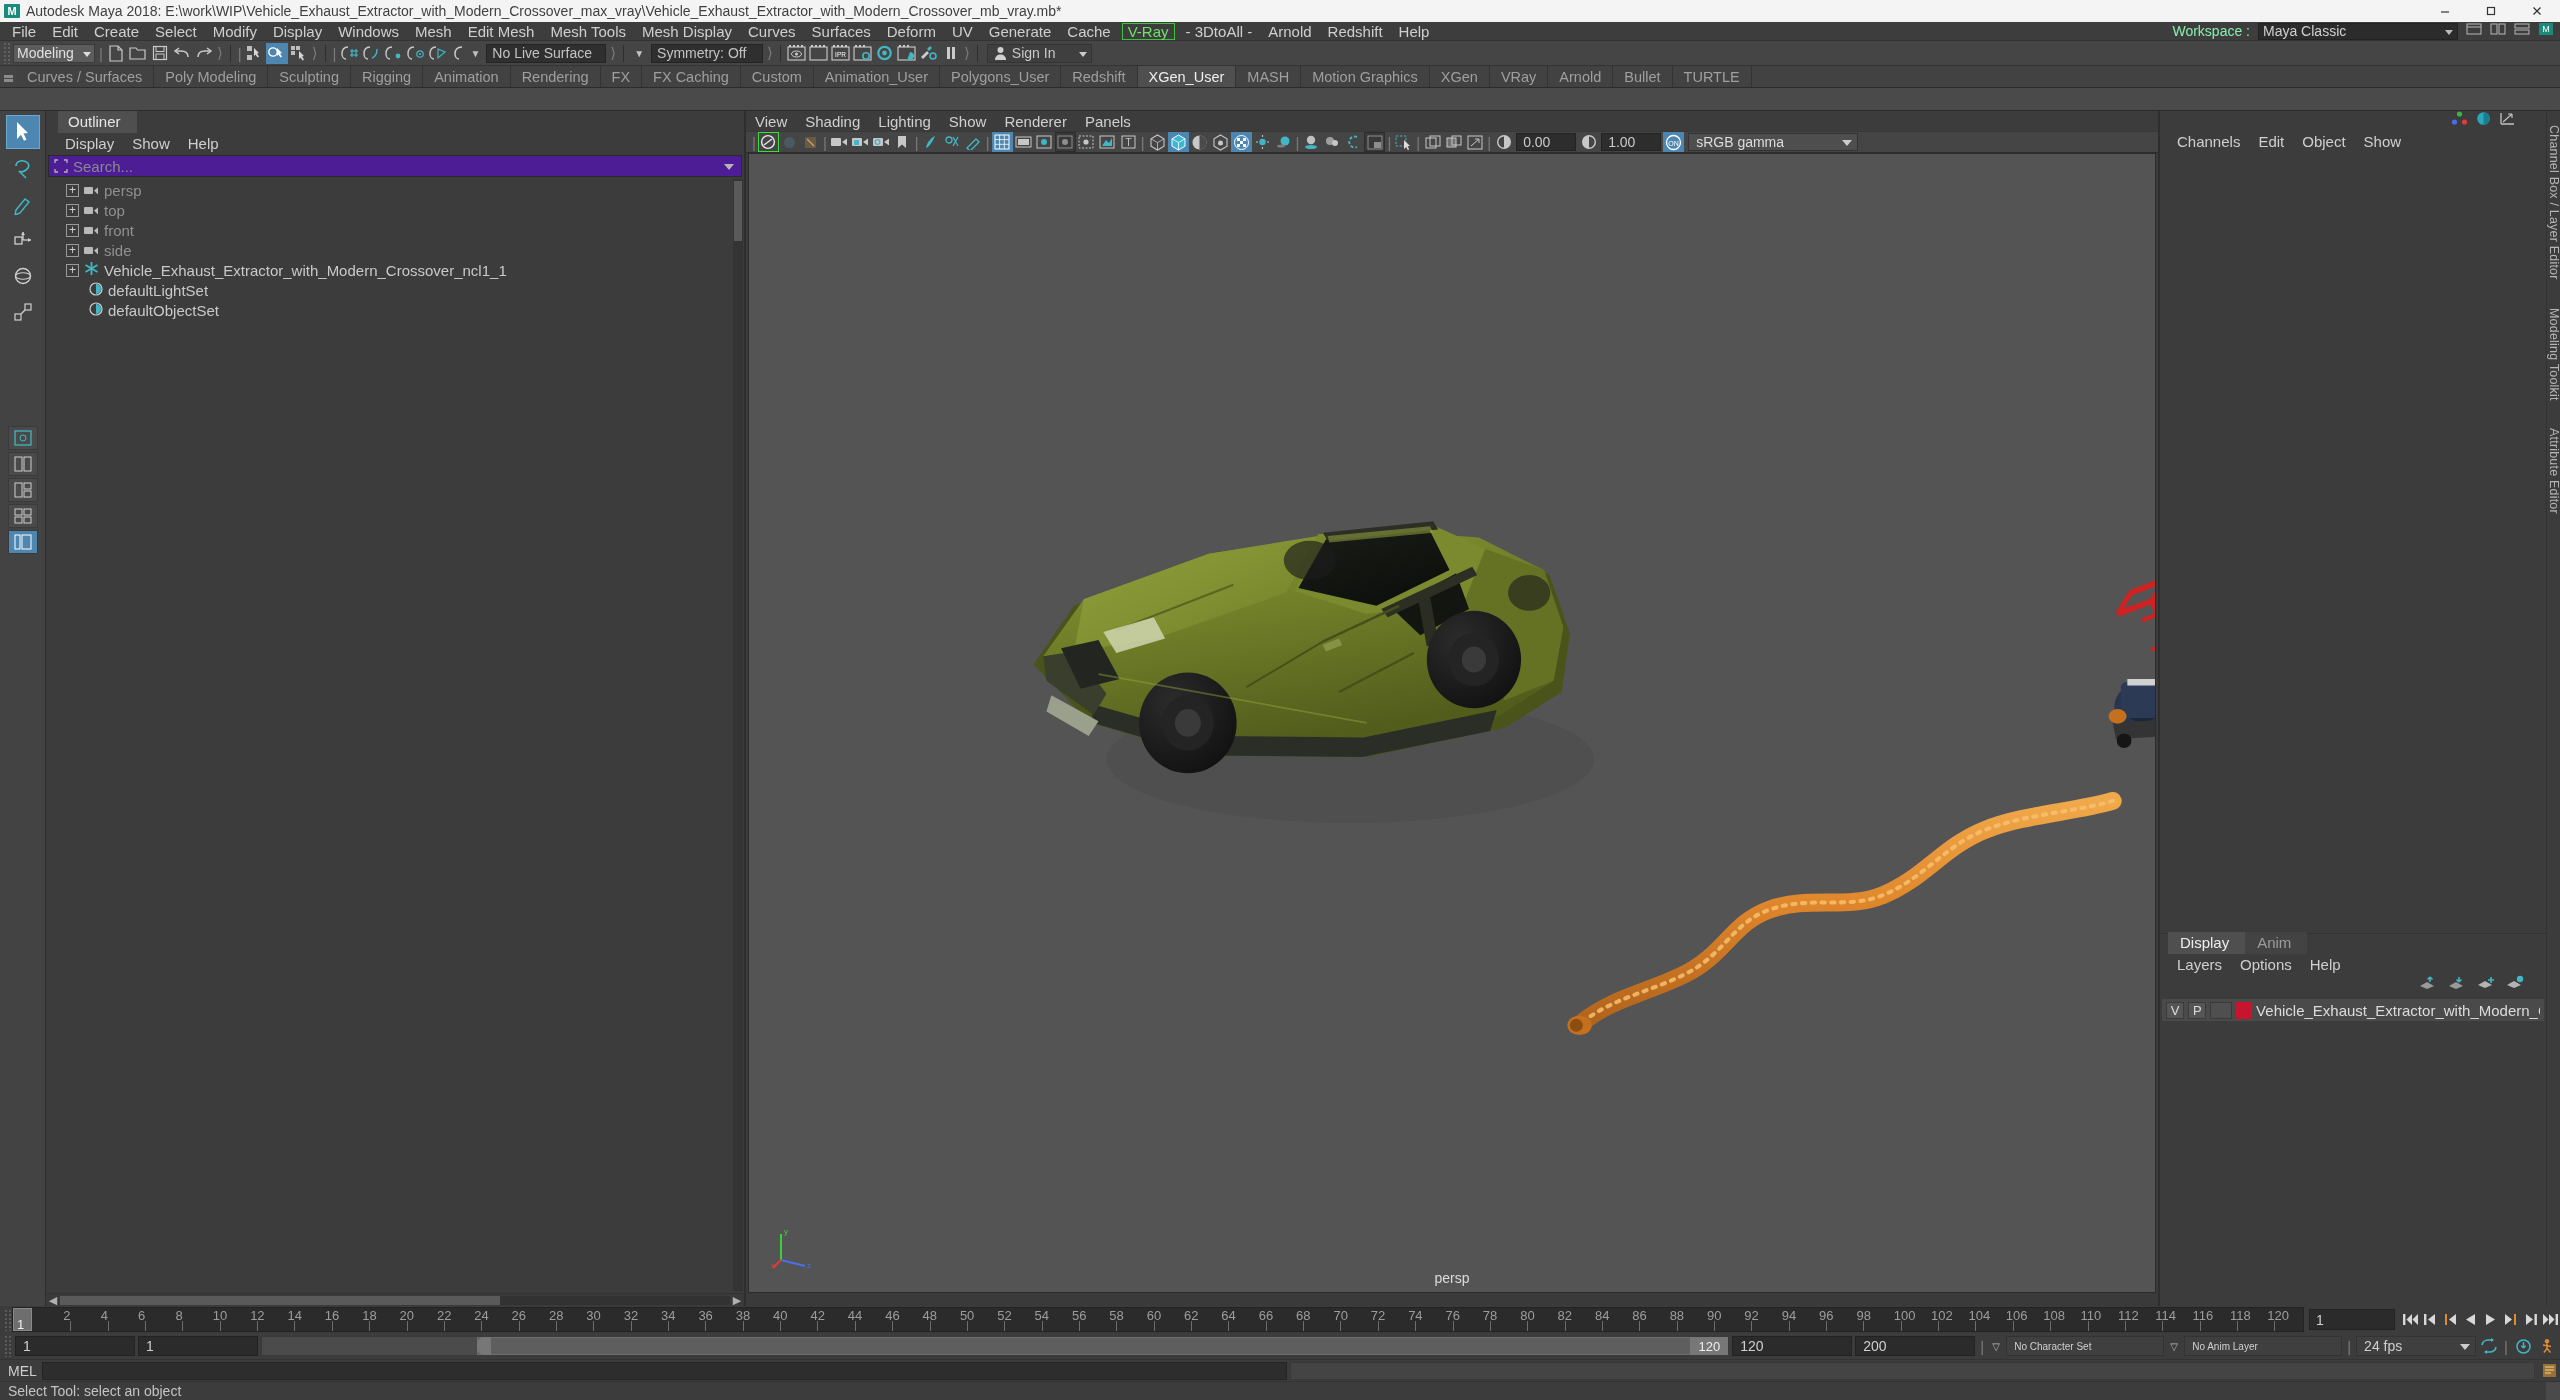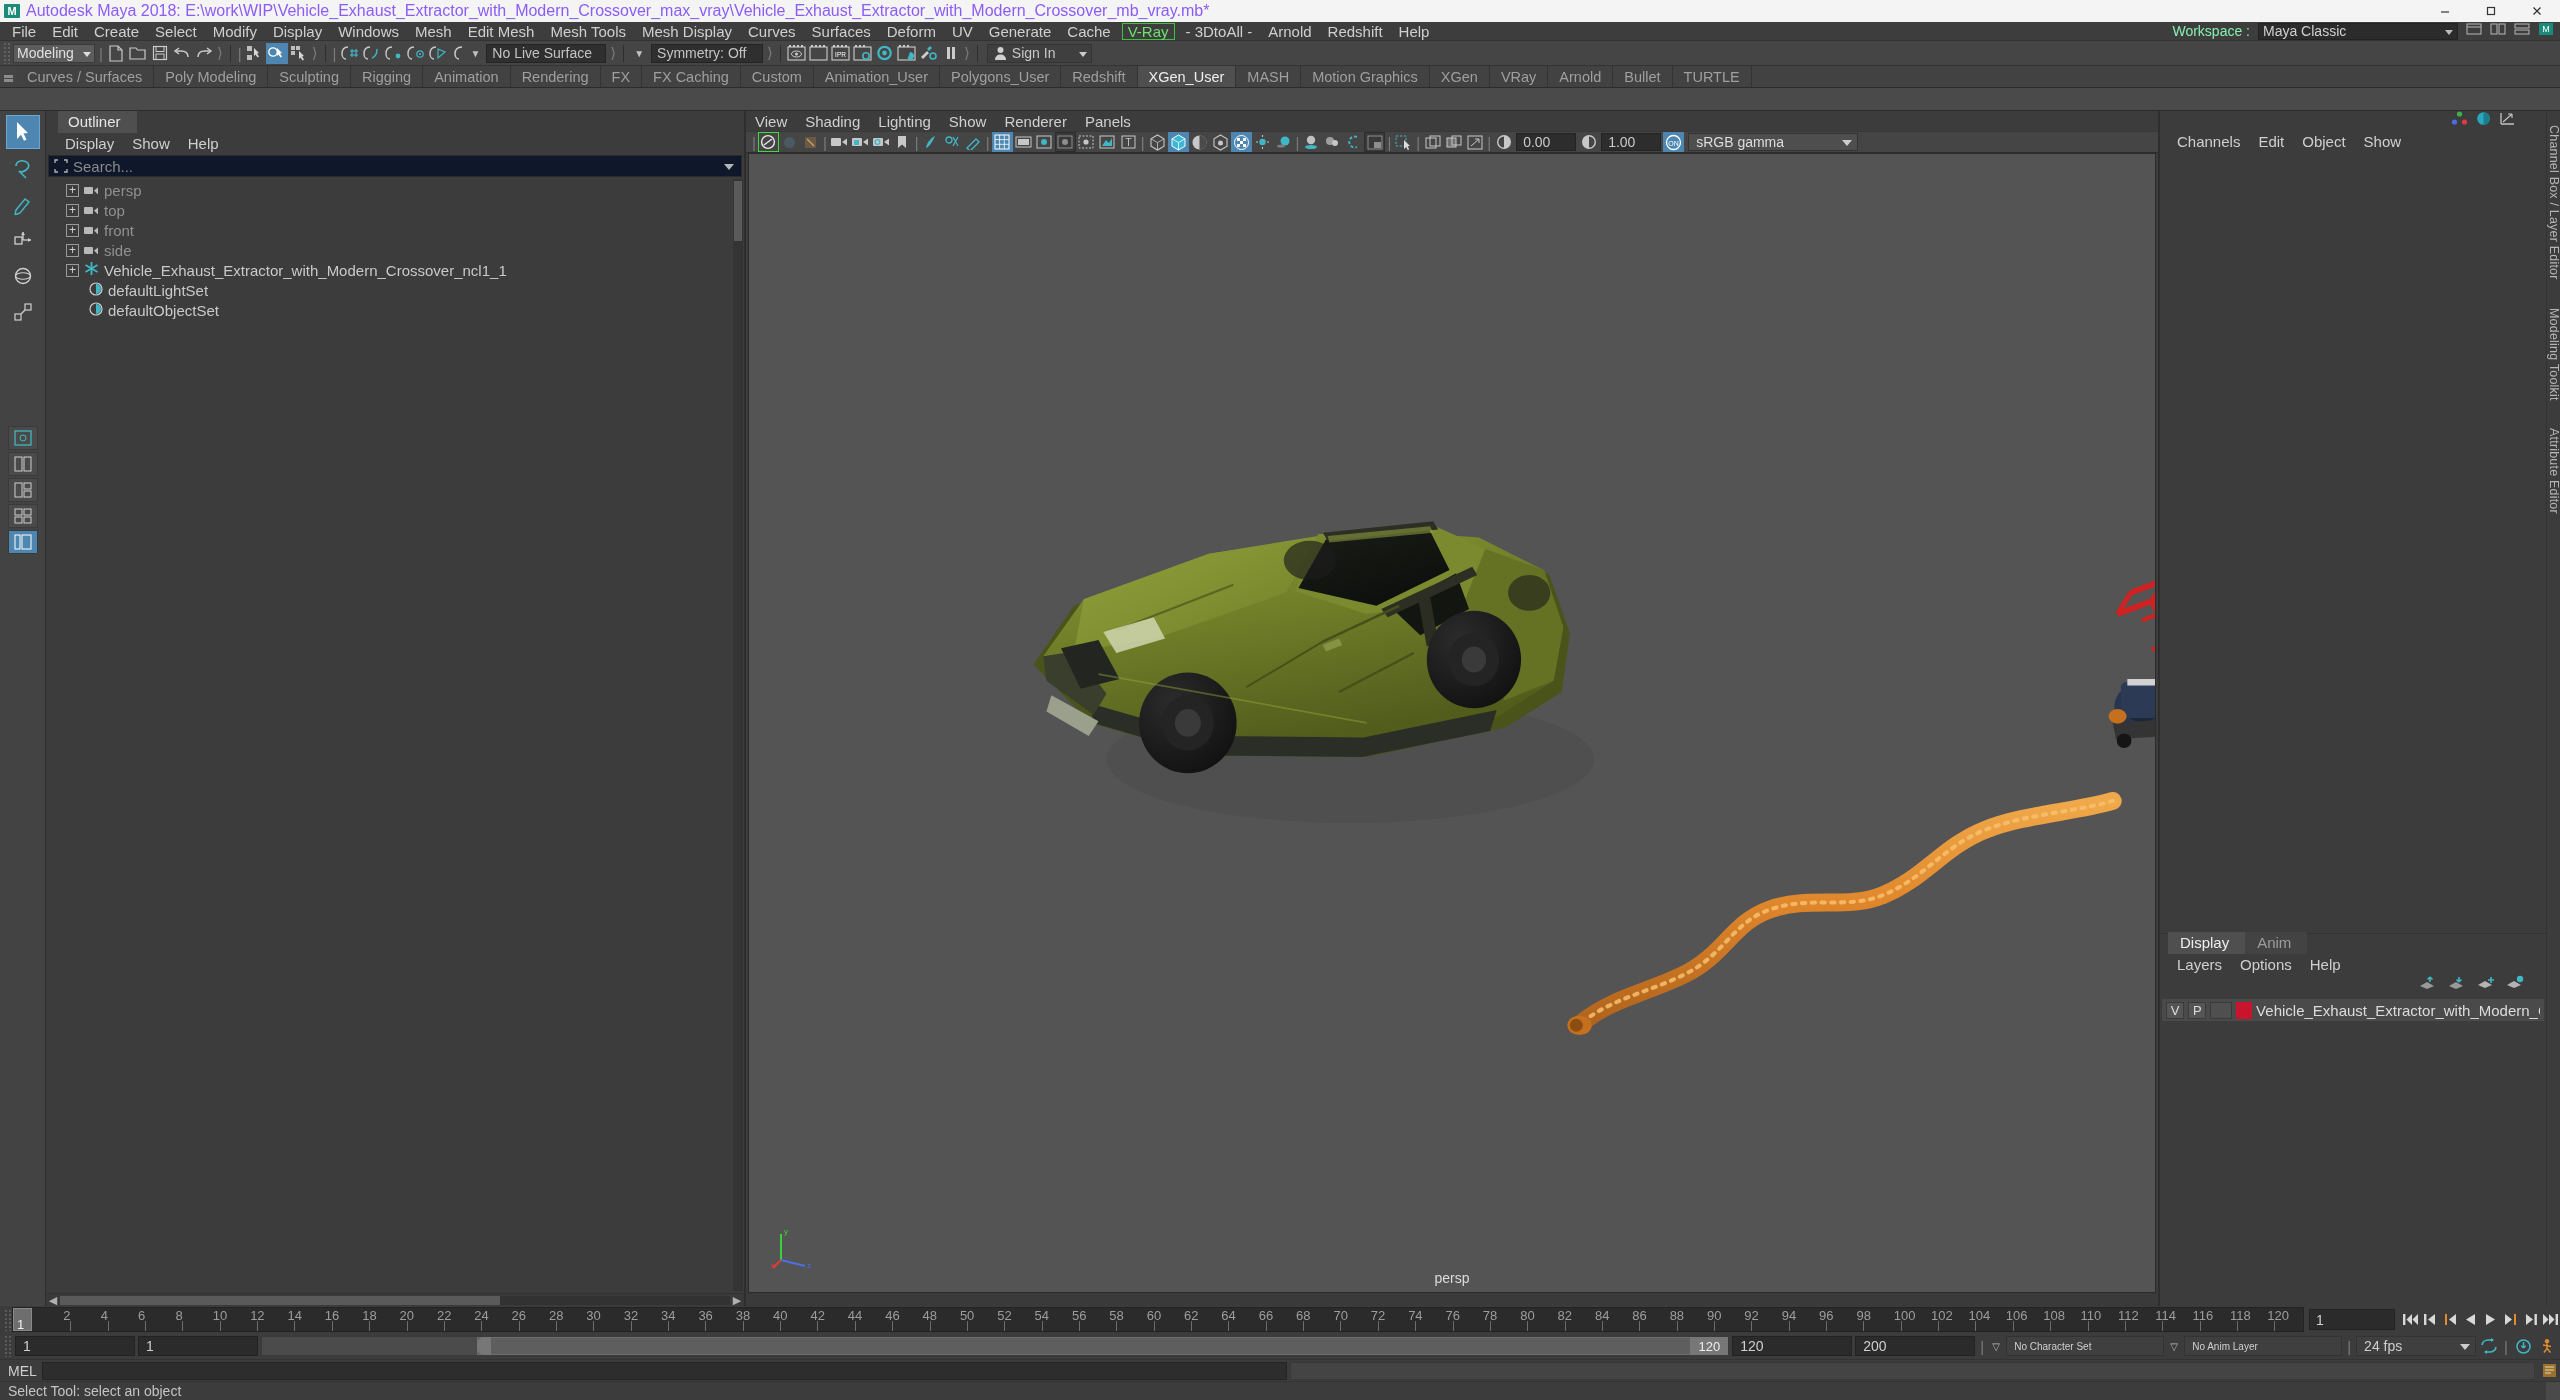--- a/index.html
+++ b/index.html
@@ -15,21 +15,21 @@
   
   .titlebar{
     height:22px; background:#f4f4f4; color:#111; display:flex; align-items:center;
     font-size:15px; flex:0 0 22px; position:relative;
   }
   .tb-logo{
     width:16px;height:14px;margin:0 6px 0 4px; background:#1a8a7a; color:#fff;
     font-size:11px; font-weight:bold; display:flex;align-items:center;justify-content:center;
     border-radius:1px; flex:0 0 auto;
   }
-  .tb-title{ white-space:nowrap; font-size:16px; color:#8b5cf6; }
+  .tb-title{ white-space:nowrap; font-size:14px; color:#404040; }
   .tb-btns{ margin-left:auto; display:flex; height:22px; }
   .tb-btn{ width:46px; height:22px; display:flex;align-items:center;justify-content:center; font-size:13px; color:#333; }
 
   
   .menubar{
     height:19px; background:#3d3d3d; display:flex; align-items:center;
     flex:0 0 19px; padding-left:4px; border-bottom:1px solid #333;
   }
   .menu-item{ padding:0 8px; font-size:15px; color:#cfcfcf; line-height:19px; white-space:nowrap; }
   .menu-item.vray{ color:#6ee06e; border:1px solid #3cc23c; padding:0 5px; margin:0 3px; line-height:15px; }
@@ -86,21 +86,21 @@
   .tbx-gap{ height:95px; }
   .tbx-sm{ width:30px;height:24px;display:flex;align-items:center;justify-content:center;margin-bottom:2px;border:1px solid #3a3a3a;background:#4a4a4a;}
   .tbx-sm.act{ background:#4d86b0; }
 
   
   .outliner{ width:700px;flex:0 0 700px;background:#3c3c3c;display:flex;flex-direction:column;border-right:2px solid #2e2e2e; }
   .out-tabrow{ height:22px;display:flex;align-items:flex-end;padding-left:12px; }
   .out-tab{ background:#4f4f4f;padding:2px 16px 3px 10px;font-size:15px;color:#e6e6e6; }
   .out-menu{ height:21px;display:flex;align-items:center;gap:0px;background:#3c3c3c;padding-left:10px;}
   .out-menu span{ padding:0 9px;font-size:15px;color:#cfcfcf; }
-  .out-search{ height:22px;background:#0f172a;display:flex;align-items:center;margin:1px 2px 0 2px;border:1px solid #2a2a2a;position:relative;}
+  .out-search{ height:22px;background:#4c1d95;display:flex;align-items:center;margin:1px 2px 0 2px;border:1px solid #2a2a2a;position:relative;}
   .out-search .sic{ width:24px;display:flex;align-items:center;justify-content:center; }
   .out-search .placeholder{ color:#8a8a8a;font-size:15px; }
   .out-search .car{ position:absolute;right:7px;top:8px;border-left:5px solid transparent;border-right:5px solid transparent;border-top:6px solid #b5b5b5;}
   .out-list{ flex:1 1 auto;background:#3c3c3c;overflow:hidden;position:relative;padding-top:3px; }
   .orow{ height:20px;display:flex;align-items:center;font-size:15px;padding-left:20px;gap:5px; }
   .orow .exp{ width:13px;height:13px;border:1px solid #9a9a9a;color:#cfcfcf;font-size:12px;line-height:11px;text-align:center;flex:0 0 13px;}
   .orow .ind{ width:18px;flex:0 0 18px; }
   .orow .lbl{ color:#c9c9c9; }
   .orow .lbl.dim{ color:#909090; }
   .out-vscroll{ position:absolute;right:1px;top:2px;width:10px;bottom:2px;background:#343434; }

